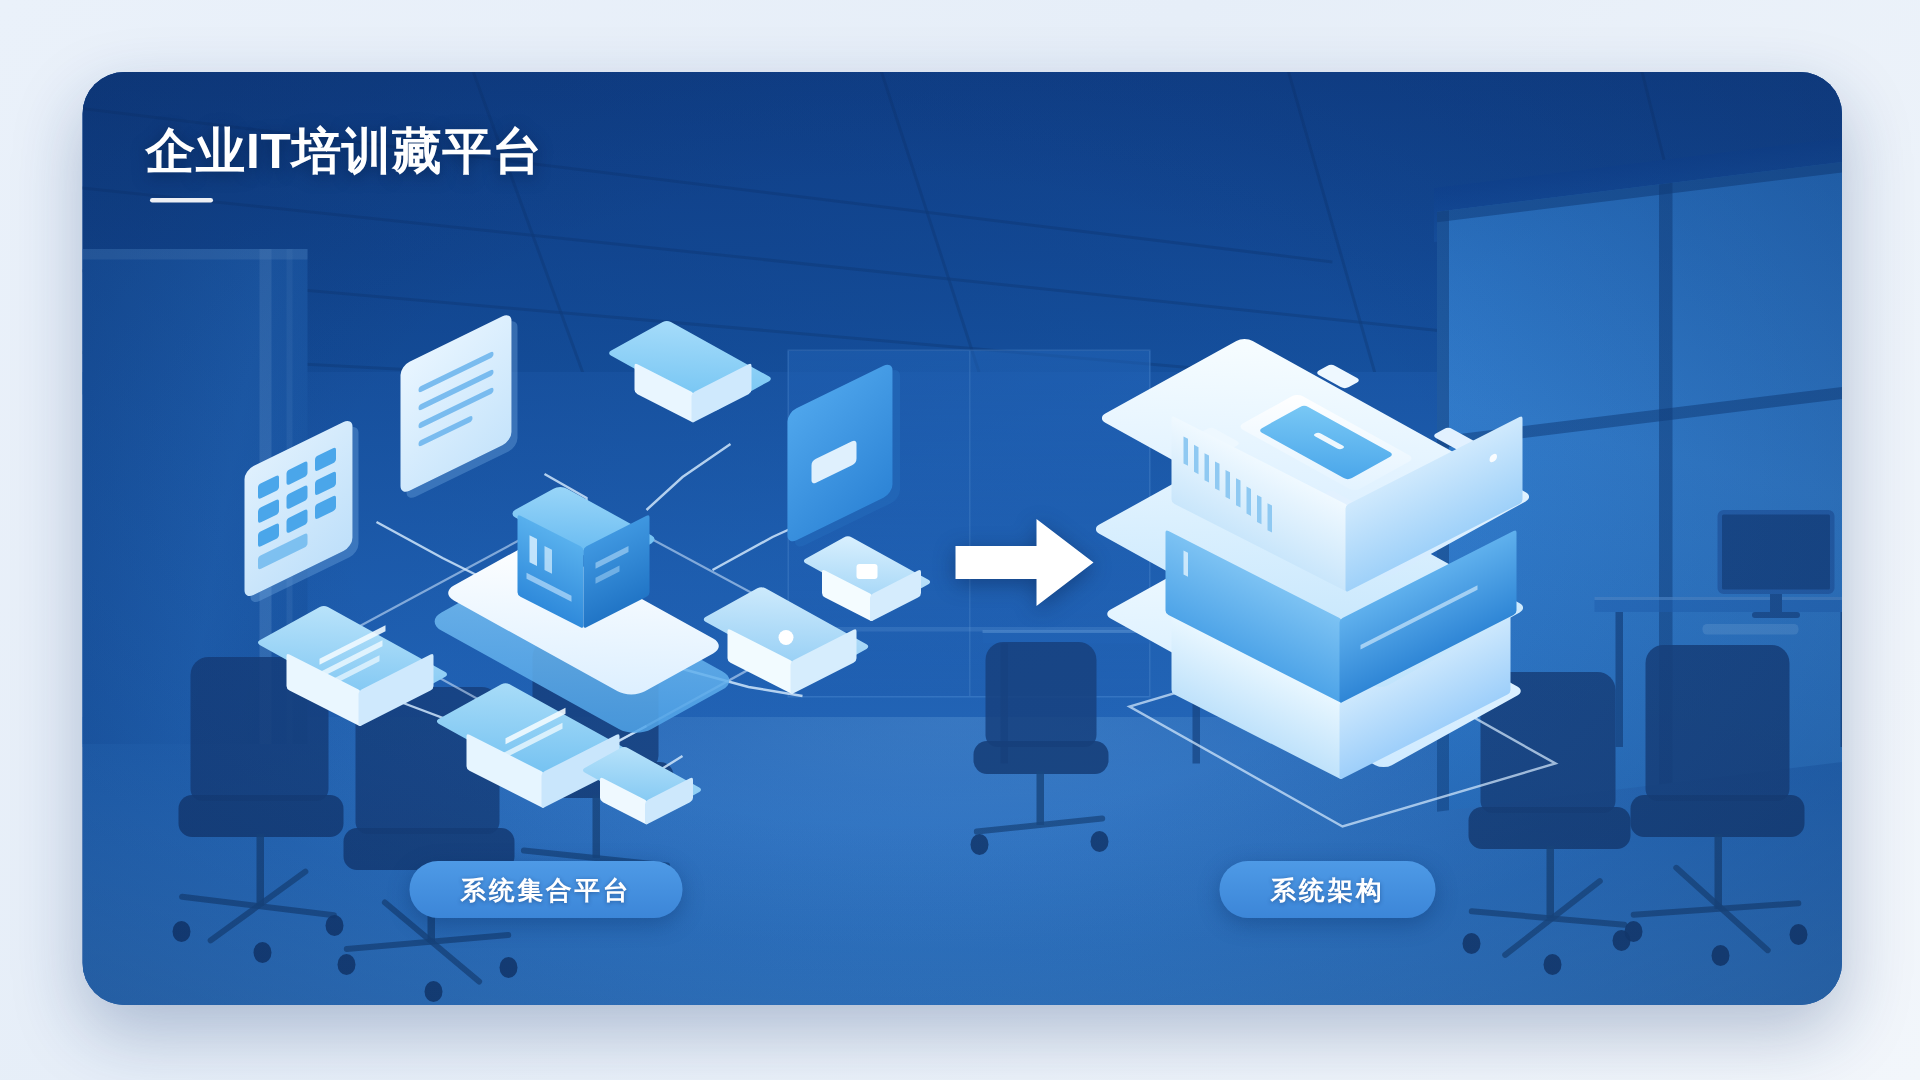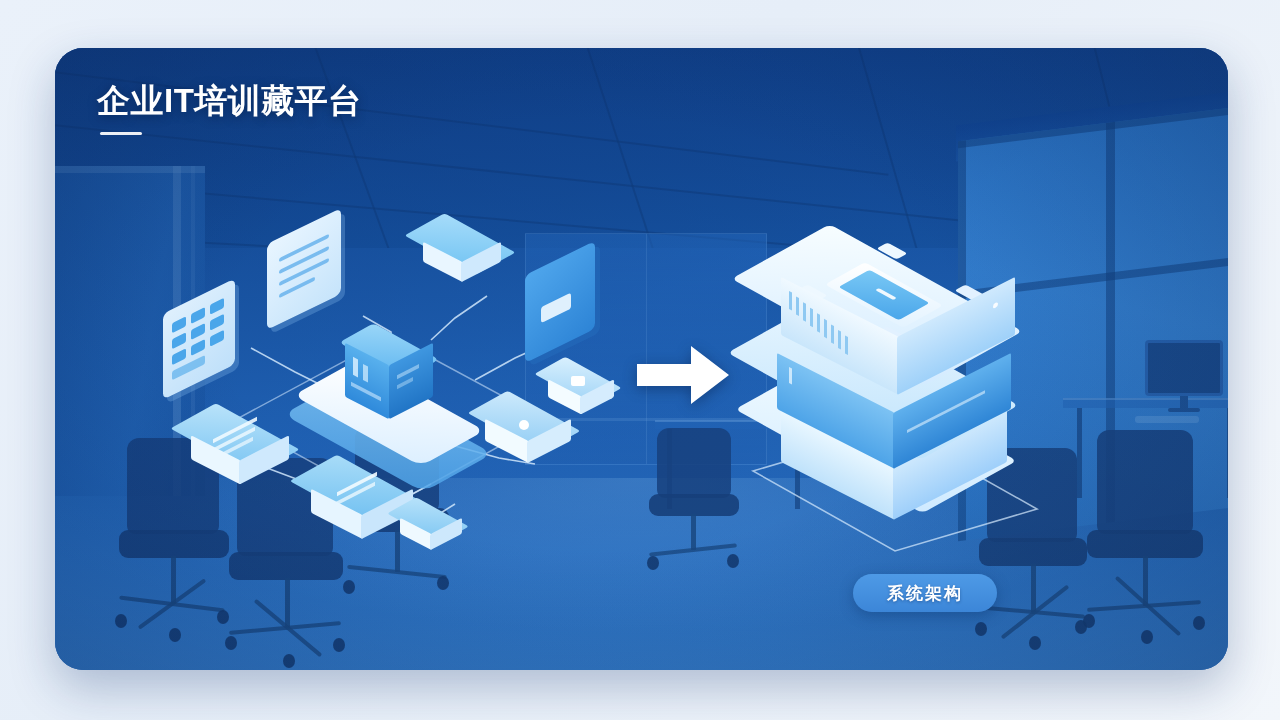--- a/index.html
+++ b/index.html
@@ -119,21 +119,21 @@
 
   
   .pill{
     position:absolute;z-index:9;display:flex;align-items:center;justify-content:center;
     height:38px;border-radius:19px;color:#fff;font-size:17px;font-weight:700;letter-spacing:2px;
     background:linear-gradient(180deg,#4e9ae6,#3c86d8);
     box-shadow:0 4px 14px rgba(10,45,100,.35);
     text-shadow:0 1px 3px rgba(10,40,90,.45);
   }
   .pill.left{left:218px;top:526px;width:182px;}
-  .pill.right{left:798px;top:526px;width:144px;}
+  .pill.right{left:758px;top:526px;width:144px;}
 </style>
 </head>
 <body>
 
 <div id="stage">
 
   <div class="hero-card">
 
     <div class="photo">
 
@@ -421,18 +421,21 @@
           <div style="position:absolute;left:57px;top:24px;width:3px;height:18px;background:#8fc9f2;"></div>
           <div style="position:absolute;left:64px;top:26px;width:3px;height:18px;background:#8fc9f2;"></div>
         </div>
 
         <div style="position:absolute;left:134px;top:56px;width:118px;height:58px;transform:skewY(-27deg);background:linear-gradient(180deg,#cfe9fd,#9fd1f9);border-radius:2px;">
           <div style="position:absolute;left:96px;top:16px;width:5px;height:5px;border-radius:50%;background:#ffffff;opacity:.9;"></div>
         </div>
       </div>
     </div>
 
+    <div class="pill left">
+      <span>系统集合平台</span>
+    </div>
     <div class="pill right">
       <span>系统架构</span>
     </div>
 
   </div>
 </div>
 
 </body></html>

